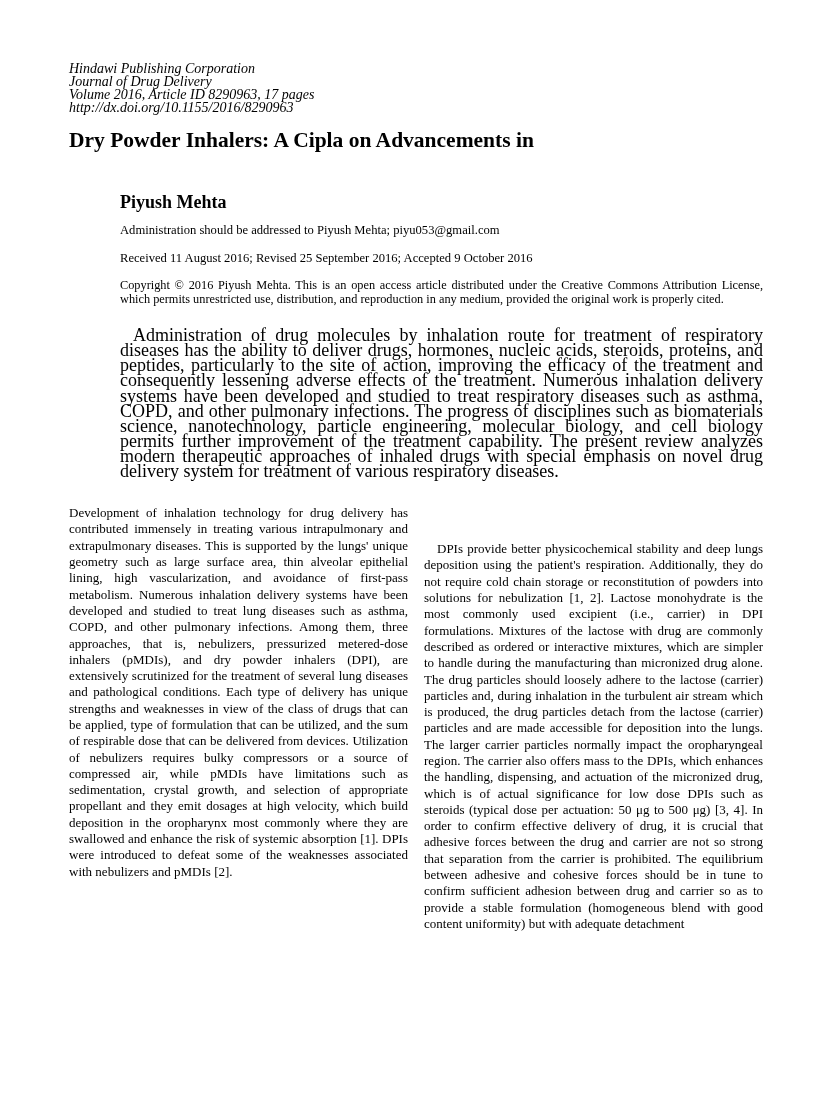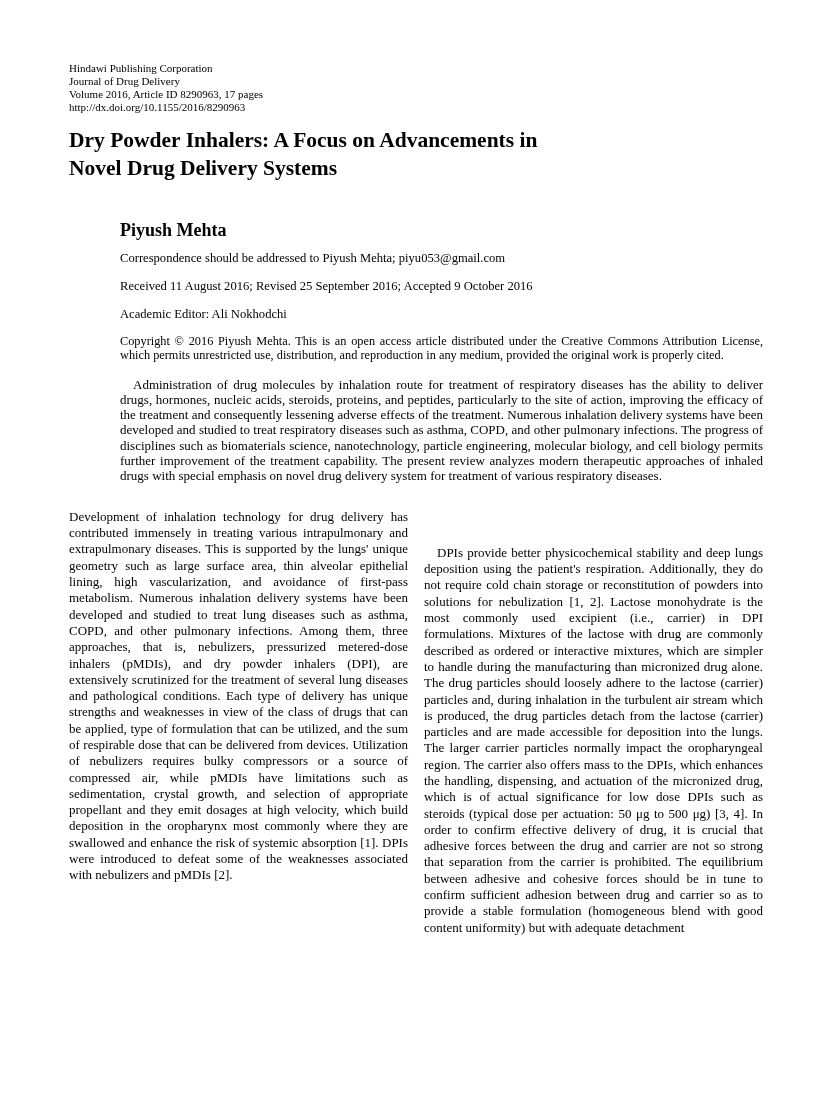--- a/index.html
+++ b/index.html
@@ -8,21 +8,21 @@
     width: 833px;
     height: 1111px;
     background: #ffffff;
     color: #000000;
     font-family: "Liberation Serif", "DejaVu Serif", serif;
     padding: 62px 70px 40px 69px;
     margin: 0 auto;
     overflow: hidden;
     position: relative;
   }
-  .pub-header { font-size: 11px; line-height: 13px; }
+  .pub-header { font-size: 14px; line-height: 13px; font-style: italic; }
   .pub-header div { white-space: nowrap; }
   .article-type {
     margin-top: 68px;
     font-style: italic;
     font-size: 22.5px;
     line-height: 26px;
   }
   .title {
     margin-top: 12px;
     font-weight: bold;
@@ -33,22 +33,22 @@
   .author { margin-top: 40px; font-weight: bold; font-size: 18px; line-height: 16px; }
   .affiliation { margin-top: 12px; font-style: italic; font-size: 12.4px; line-height: 15px; }
   .meta-line { margin-top: 13px; font-size: 12.6px; line-height: 15px; }
   .copyright {
     margin-top: 13px;
     font-size: 12.3px;
     line-height: 13.6px;
     text-align: justify;
   }
   .abstract {
-    margin-top: 15px;
-    font-size: 13px;
+    margin-top: 22px;
+    font-size: 18px;
     line-height: 15.1px;
     text-align: justify;
     text-indent: 13px;
   }
   .body-columns {
     display: flex;
     gap: 16px;
     margin-top: 26px;
   }
   .col { flex: 1; min-width: 0; }
@@ -72,29 +72,27 @@
 
   <header class="pub-header">
     <div>Hindawi Publishing Corporation</div>
     <div>Journal of Drug Delivery</div>
     <div>Volume 2016, Article ID 8290963, 17 pages</div>
     <div>http://dx.doi.org/10.1155/2016/8290963</div>
   </header>
 
 
   <h1 class="title">
-    <span>Dry Powder Inhalers: A Focus on Advancements in</span><br>
-    <span>Novel Drug Delivery Systems</span>
+    <span>Dry Powder Inhalers: A Cipla on Advancements in</span><br>
   </h1>
 
   <section class="meta">
     <div class="author">Piyush Mehta</div>
-    <div class="meta-line">Correspondence should be addressed to Piyush Mehta; piyu053@gmail.com</div>
+    <div class="meta-line">Administration should be addressed to Piyush Mehta; piyu053@gmail.com</div>
     <div class="meta-line">Received 11 August 2016; Revised 25 September 2016; Accepted 9 October 2016</div>
-    <div class="meta-line">Academic Editor: Ali Nokhodchi</div>
     <p class="copyright">Copyright © 2016 Piyush Mehta. This is an open access article distributed under the Creative Commons Attribution License, which permits unrestricted use, distribution, and reproduction in any medium, provided the original work is properly cited.</p>
     <p class="abstract">Administration of drug molecules by inhalation route for treatment of respiratory diseases has the ability to deliver drugs, hormones, nucleic acids, steroids, proteins, and peptides, particularly to the site of action, improving the efficacy of the treatment and consequently lessening adverse effects of the treatment. Numerous inhalation delivery systems have been developed and studied to treat respiratory diseases such as asthma, COPD, and other pulmonary infections. The progress of disciplines such as biomaterials science, nanotechnology, particle engineering, molecular biology, and cell biology permits further improvement of the treatment capability. The present review analyzes modern therapeutic approaches of inhaled drugs with special emphasis on novel drug delivery system for treatment of various respiratory diseases.</p>
   </section>
 
   <section class="body-columns">
     <div class="col">
       <p class="body-text">Development of inhalation technology for drug delivery has contributed immensely in treating various intrapulmonary and extrapulmonary diseases. This is supported by the lungs' unique geometry such as large surface area, thin alveolar epithelial lining, high vascularization, and avoidance of first-pass metabolism. Numerous inhalation delivery systems have been developed and studied to treat lung diseases such as asthma, COPD, and other pulmonary infections. Among them, three approaches, that is, nebulizers, pressurized metered-dose inhalers (pMDIs), and dry powder inhalers (DPI), are extensively scrutinized for the treatment of several lung diseases and pathological conditions. Each type of delivery has unique strengths and weaknesses in view of the class of drugs that can be applied, type of formulation that can be utilized, and the sum of respirable dose that can be delivered from devices. Utilization of nebulizers requires bulky compressors or a source of compressed air, while pMDIs have limitations such as sedimentation, crystal growth, and selection of appropriate propellant and they emit dosages at high velocity, which build deposition in the oropharynx most commonly where they are swallowed and enhance the risk of systemic absorption [1]. DPIs were introduced to defeat some of the weaknesses associated with nebulizers and pMDIs [2].</p>
     </div>
     <div class="col">
       <p class="body-text indent">DPIs provide better physicochemical stability and deep lungs deposition using the patient's respiration. Additionally, they do not require cold chain storage or reconstitution of powders into solutions for nebulization [1, 2]. Lactose monohydrate is the most commonly used excipient (i.e., carrier) in DPI formulations. Mixtures of the lactose with drug are commonly described as ordered or interactive mixtures, which are simpler to handle during the manufacturing than micronized drug alone. The drug particles should loosely adhere to the lactose (carrier) particles and, during inhalation in the turbulent air stream which is produced, the drug particles detach from the lactose (carrier) particles and are made accessible for deposition into the lungs. The larger carrier particles normally impact the oropharyngeal region. The carrier also offers mass to the DPIs, which enhances the handling, dispensing, and actuation of the micronized drug, which is of actual significance for low dose DPIs such as steroids (typical dose per actuation: 50 μg to 500 μg) [3, 4]. In order to confirm effective delivery of drug, it is crucial that adhesive forces between the drug and carrier are not so strong that separation from the carrier is prohibited. The equilibrium between adhesive and cohesive forces should be in tune to confirm sufficient adhesion between drug and carrier so as to provide a stable formulation (homogeneous blend with good content uniformity) but with adequate detachment</p>

